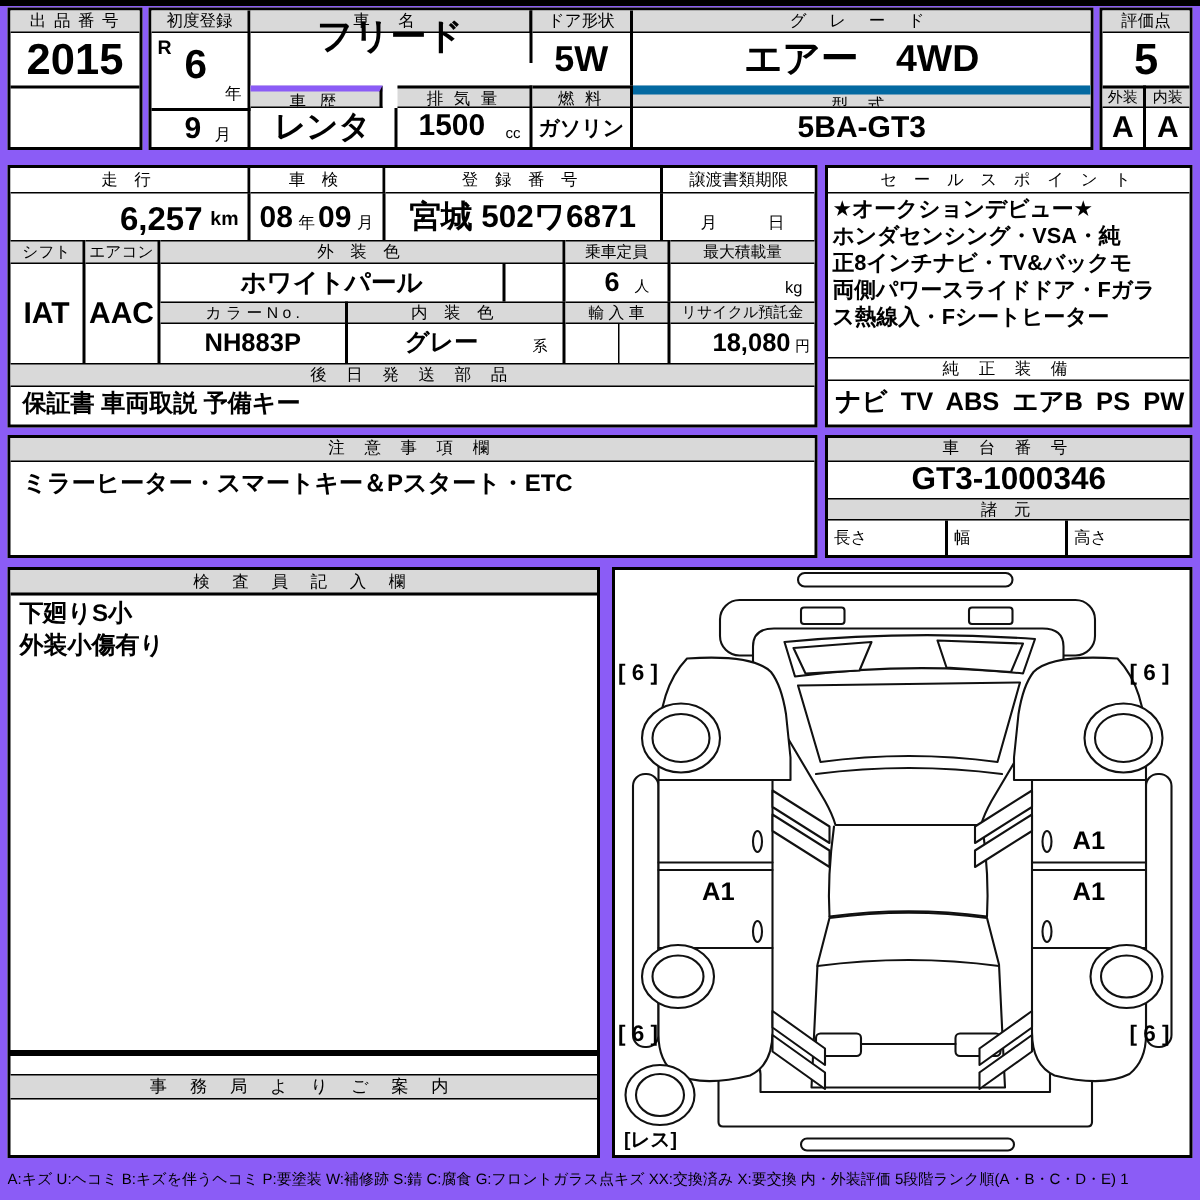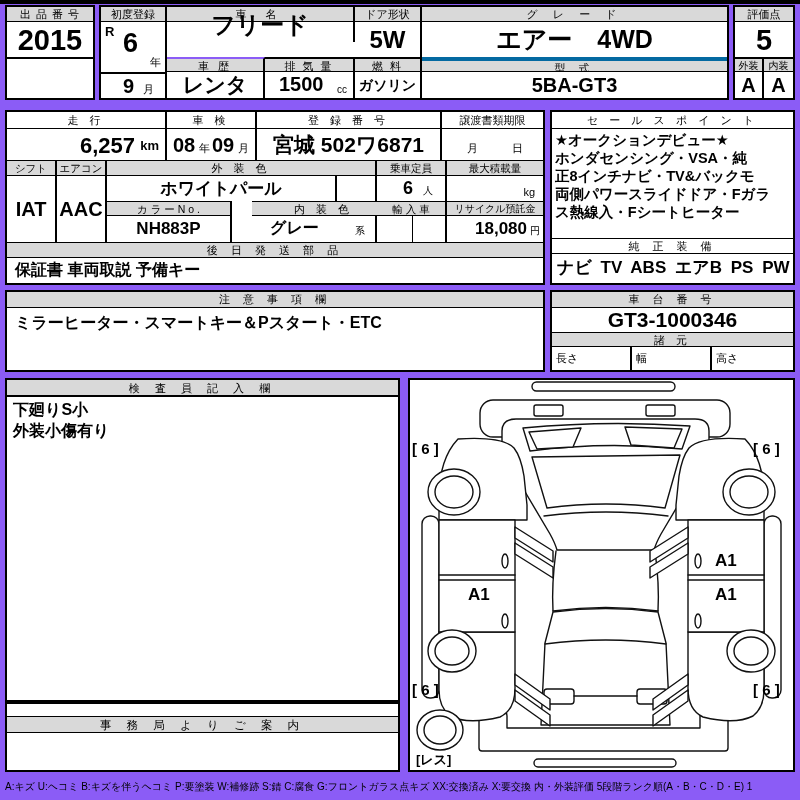--- a/index.html
+++ b/index.html
@@ -41,36 +41,36 @@
       <span class="b" style="position:absolute;left:22px;top:6px;font-size:27px;">6</span>
       <span style="position:absolute;right:4px;bottom:2px;font-size:11px;">年</span>
     </div>
     <div class="c brd2" style="left:0;top:65px;width:66px;height:26px;border-top:2px solid #000;">
       <span class="b" style="position:absolute;left:22px;top:1px;font-size:20px;">9</span>
       <span style="position:absolute;left:42px;top:8px;font-size:11px;">月</span>
     </div>
 
     <div class="c hd bb1 brd2" style="left:66px;top:0;width:188px;height:15px;line-height:15px;letter-spacing:8px;">車  名</div>
     <div class="c b ctr brd2" style="left:66px;top:0;width:188px;height:35px;font-size:24px;line-height:35px;">フリード</div>
-    <div class="c hd brd2 bb1" style="left:66px;top:50px;width:98px;height:15px;line-height:14px;border-top:2px solid #8b5cf6;letter-spacing:3px;text-align:center;">車 歴</div>
+    <div class="c hd brd2 bb1" style="left:66px;top:50px;width:88px;height:15px;line-height:14px;border-top:4px solid #8b5cf6;letter-spacing:3px;text-align:center;">車 歴</div>
     <div class="c b ctr brd2" style="left:66px;top:65px;width:98px;height:26px;font-size:21px;line-height:26px;">レンタ</div>
     <div class="c hd brd2 bb1" style="left:164px;top:50px;width:90px;height:15px;line-height:14px;border-top:2px solid #000;letter-spacing:2px;">排 気 量</div>
     <div class="c brd2" style="left:164px;top:65px;width:90px;height:26px;">
       <span class="b" style="position:absolute;left:14px;top:1px;font-size:20px;">1500</span>
       <span style="position:absolute;right:6px;bottom:3px;font-size:10px;">cc</span>
     </div>
 
     <div class="c hd bb1 brd2" style="left:254px;top:0;width:67px;height:15px;line-height:15px;">ドア形状</div>
     <div class="c b ctr brd2" style="left:254px;top:15px;width:67px;height:35px;font-size:24px;line-height:35px;">5W</div>
     <div class="c hd brd2 bb1" style="left:254px;top:50px;width:67px;height:15px;line-height:14px;border-top:2px solid #000;letter-spacing:2px;">燃 料</div>
     <div class="c b ctr brd2" style="left:254px;top:65px;width:67px;height:26px;font-size:14px;line-height:26px;">ガソリン</div>
 
     <div class="c hd bb1" style="left:321px;top:0;right:0;height:15px;line-height:15px;letter-spacing:6px;">グ レ ー ド</div>
     <div class="c b ctr" style="left:321px;top:15px;right:0;height:35px;font-size:25px;line-height:35px;">エアー　4WD</div>
-    <div class="c hd bb1" style="left:321px;top:50px;right:0;height:15px;line-height:14px;border-top:4px solid #0369a1;letter-spacing:5px;">型 式</div>
+    <div class="c hd bb1" style="left:321px;top:50px;right:0;height:15px;line-height:14px;border-top:6px solid #0369a1;letter-spacing:5px;">型 式</div>
     <div class="c b ctr" style="left:321px;top:65px;right:0;height:26px;font-size:20px;line-height:26px;">5BA-GT3</div>
   </div>
 
   <div class="box" style="left:733px;top:5px;width:62px;height:95px;">
     <div class="c hd bb1" style="left:0;top:0;right:0;height:15px;line-height:15px;">評価点</div>
     <div class="c b ctr" style="left:0;top:15px;right:0;height:35px;font-size:29px;line-height:36px;">5</div>
     <div class="c hd brd2 bb1" style="left:0;top:50px;width:29px;height:15px;line-height:14px;border-top:2px solid #000;font-size:10px;">外装</div>
     <div class="c hd bb1" style="left:29px;top:50px;right:0;height:15px;line-height:14px;border-top:2px solid #000;font-size:10px;">内装</div>
     <div class="c b ctr brd2" style="left:0;top:65px;width:29px;height:26px;font-size:20px;line-height:26px;">A</div>
     <div class="c b ctr" style="left:29px;top:65px;right:0;height:26px;font-size:20px;line-height:26px;">A</div>
@@ -112,21 +112,21 @@
     <div class="c brd2" style="left:330px;top:64px;width:40px;height:25px;"></div>
     <div class="c brd2" style="left:370px;top:64px;width:70px;height:25px;">
       <span class="b" style="position:absolute;left:26px;top:2px;font-size:18px;">6</span>
       <span style="position:absolute;right:12px;bottom:3px;font-size:10px;">人</span>
     </div>
     <div class="c" style="left:440px;top:64px;right:0;height:25px;">
       <span style="position:absolute;right:8px;bottom:3px;font-size:11px;">kg</span>
     </div>
 
     <div class="c hd bt1 bb1 brd2" style="left:100px;top:89px;width:125px;height:15px;line-height:14px;font-size:10.5px;">カ ラ ー N o .</div>
-    <div class="c hd bt1 bb1 brd2" style="left:225px;top:89px;width:145px;height:15px;line-height:14px;letter-spacing:4px;margin-left:20px;">内 装 色</div>
+    <div class="c hd bt1 bb1 brd2" style="left:225px;top:89px;width:145px;height:15px;line-height:14px;letter-spacing:4px;">内 装 色</div>
     <div class="c hd bt1 bb1 brd2" style="left:370px;top:89px;width:70px;height:15px;line-height:14px;font-size:10.5px;">輸 入 車</div>
     <div class="c hd bt1 bb1" style="left:440px;top:89px;right:0;height:15px;line-height:14px;font-size:10px;">リサイクル預託金</div>
 
     <div class="c b ctr brd2" style="left:100px;top:104px;width:125px;height:26px;font-size:17px;line-height:26px;">NH883P</div>
     <div class="c brd2" style="left:225px;top:104px;width:145px;height:26px;">
       <span class="b" style="position:absolute;left:38px;top:2px;font-size:16px;">グレー</span>
       <span style="position:absolute;right:10px;bottom:4px;font-size:10px;">系</span>
     </div>
     <div class="c brd2" style="left:370px;top:104px;width:70px;height:26px;">
       <div style="position:absolute;left:35px;top:0;bottom:0;border-left:1px solid #000;"></div>

